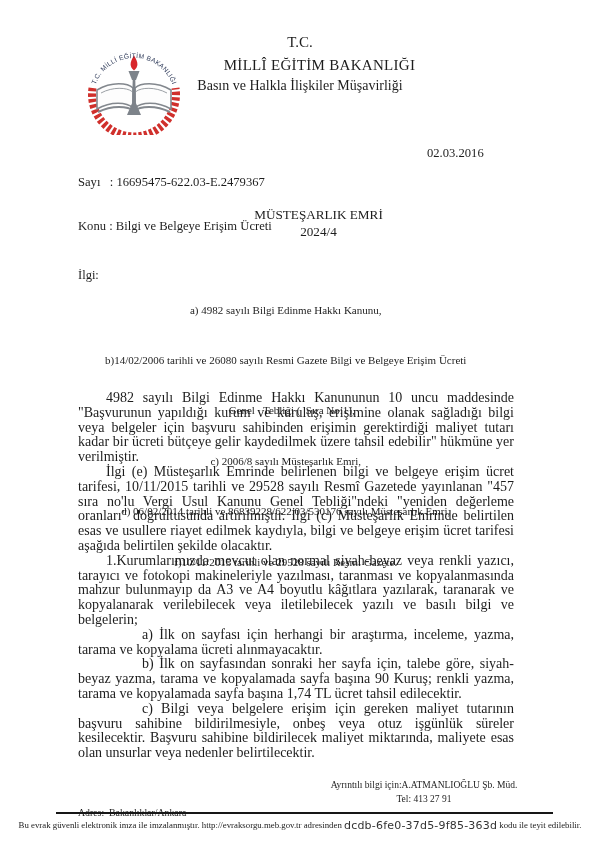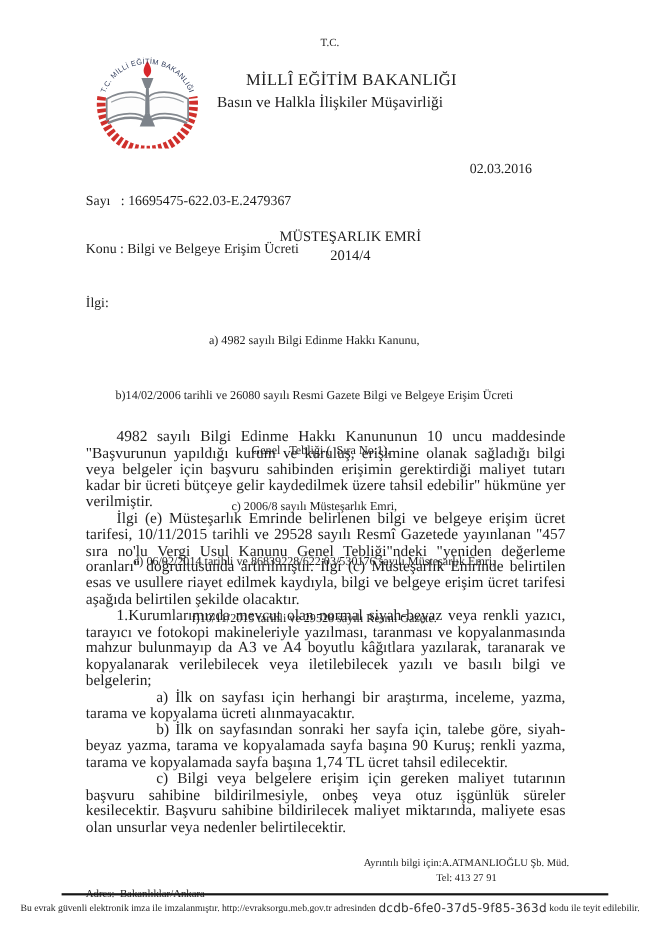--- a/index.html
+++ b/index.html
@@ -4,22 +4,22 @@
 <style>
   html,body{margin:0;padding:0;background:#fff;}
   .page{position:relative;width:600px;height:848px;background:#ffffff;overflow:hidden;
         font-family:"Liberation Serif", serif;color:#1d1d1d;}
 
   
   .logo{position:absolute;left:84px;top:35px;width:100px;height:100px;}
 
   
   .hdr{position:absolute;left:0;right:0;top:35px;text-align:center;line-height:1;}
-  .hdr .tc{font-size:10px;}
-  .hdr .ministry{font-size:15px;margin-top:21px;letter-spacing:.3px;padding-left:39px;}
+  .hdr .tc{font-size:15px;}
+  .hdr .ministry{font-size:15px;margin-top:8px;letter-spacing:.3px;padding-left:39px;}
   .hdr .dept{font-size:14px;margin-top:6px;}
 
   
   .meta{position:absolute;left:78px;top:146px;font-size:12.6px;line-height:14.5px;white-space:pre;}
   .date{position:absolute;left:427px;top:146px;font-size:12.6px;}
 
   
   .title{position:absolute;left:0;right:0;top:206px;text-align:center;font-size:13.2px;line-height:17px;padding-left:37px;}
 
   
@@ -80,21 +80,21 @@
   </div>
 
   <div class="meta">
     <div>Sayı   : 16695475-622.03-E.2479367</div>
     <div>Konu : Bilgi ve Belgeye Erişim Ücreti</div>
   </div>
   <div class="date">02.03.2016</div>
 
   <div class="title">
     <div>MÜSTEŞARLIK EMRİ</div>
-    <div>2014/4</div>
+    <div>2024/4</div>
   </div>
 
   <div class="ilgi-label">İlgi:</div>
   <div class="ilgi">
     <div>a) 4982 sayılı Bilgi Edinme Hakkı Kanunu,</div>
     <div>b)14/02/2006 tarihli ve 26080 sayılı Resmi Gazete Bilgi ve Belgeye Erişim Ücreti</div>
     <div class="cont">Genel   Tebliği (  Sıra No:1),</div>
     <div>c) 2006/8 sayılı Müsteşarlık Emri,</div>
     <div>d) 06/02/2014 tarihli ve 86839228/622.03/530176 sayılı Müsteşarlık Emri,</div>
     <div>f)10/11/2015 tarihli ve 29528 sayılı Resmi Gazete.</div>

